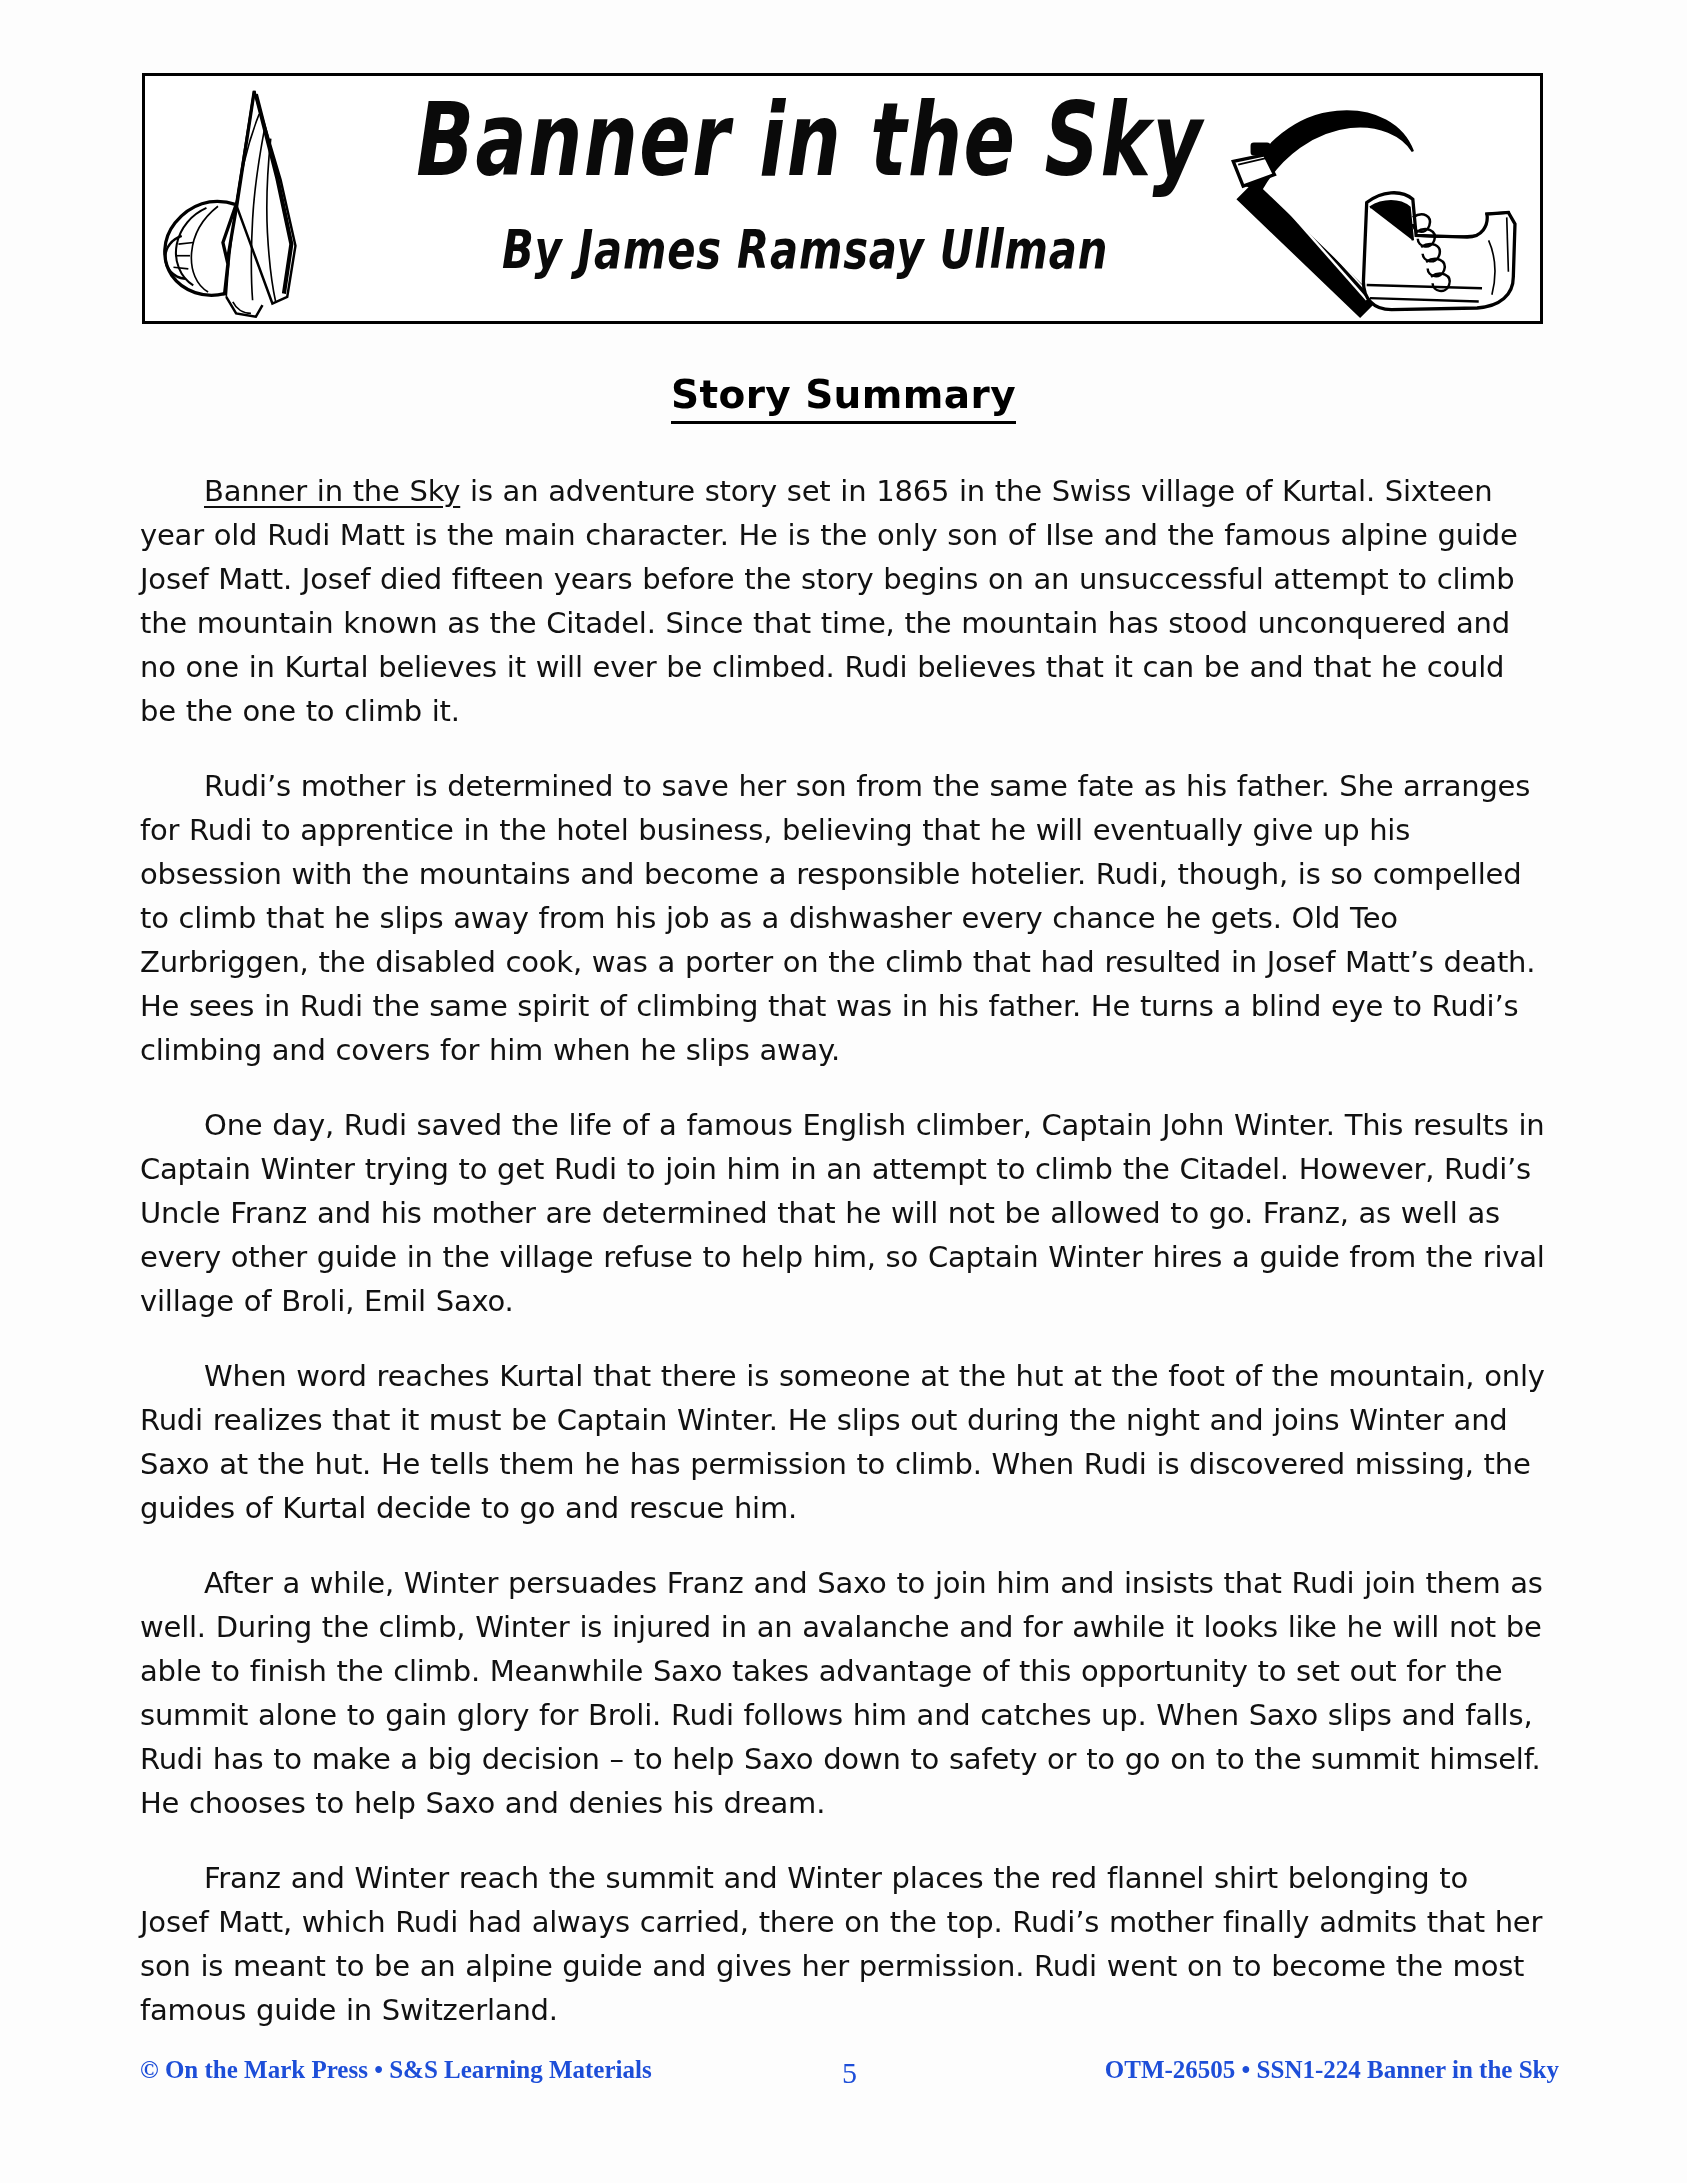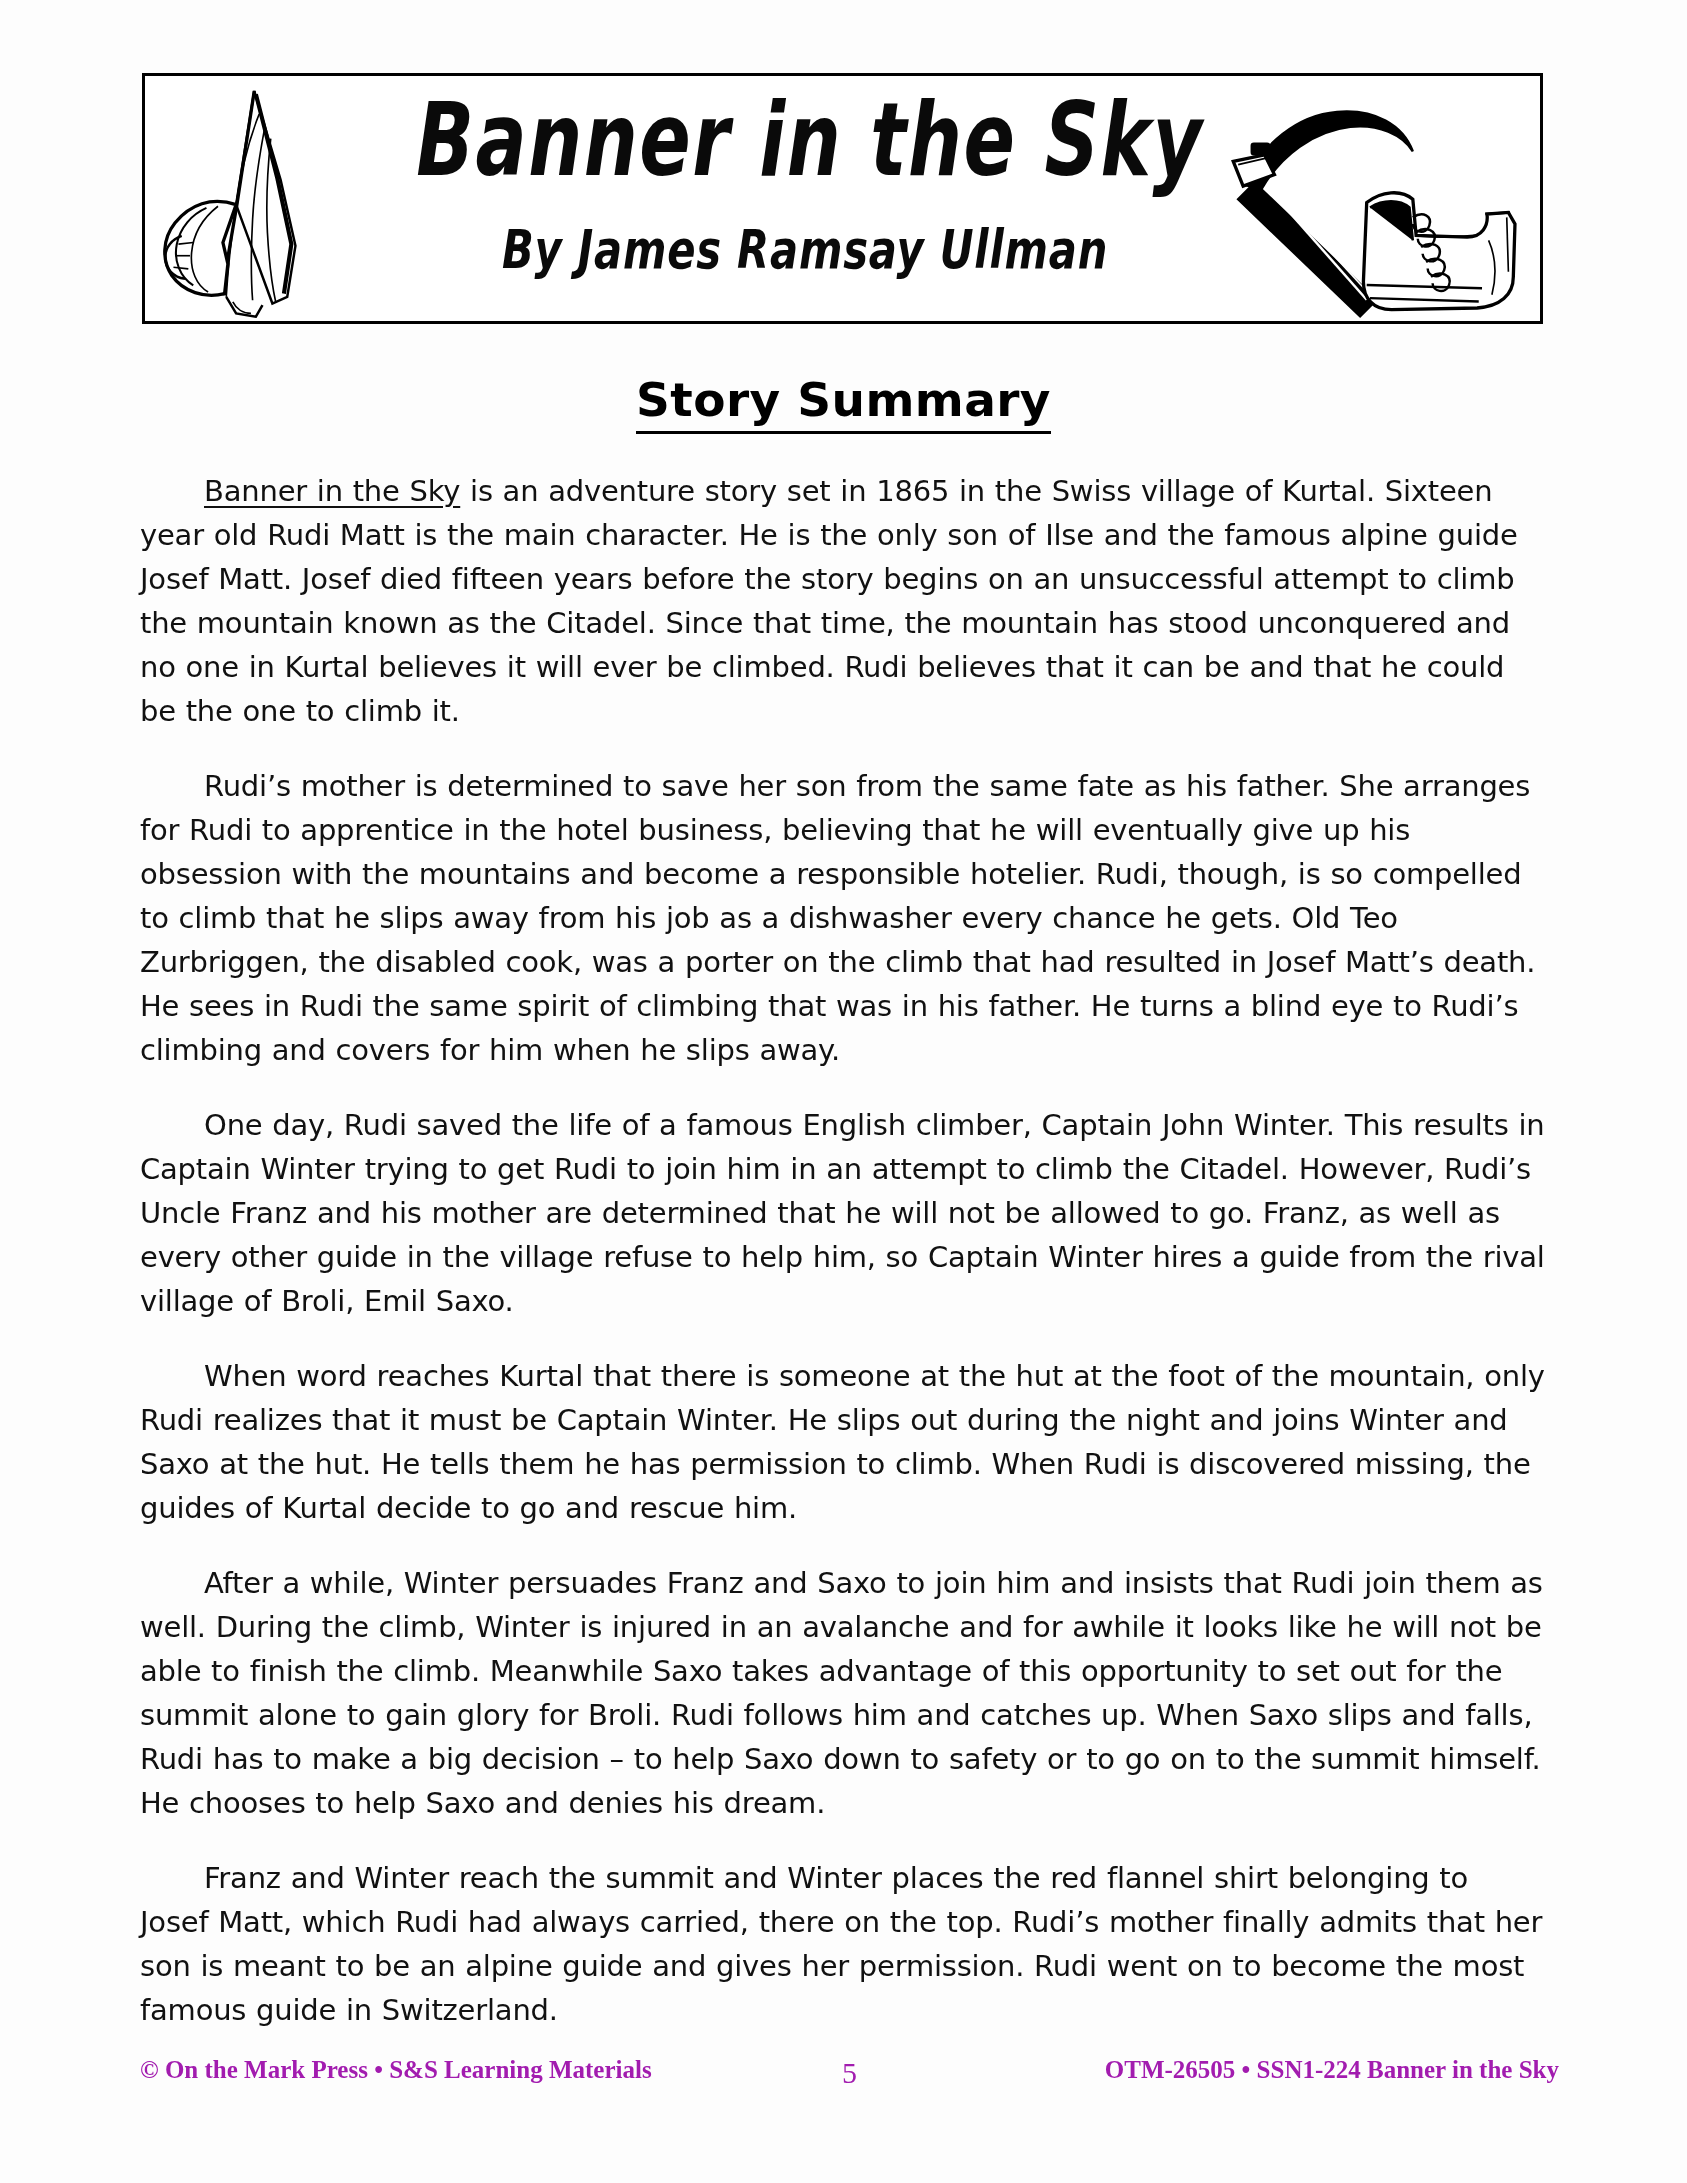--- a/index.html
+++ b/index.html
@@ -87,21 +87,21 @@
 
   
   .section-heading {
     position: absolute;
     left: 0;
     right: 0;
     top: 372px;
     text-align: center;
     font-family: "DejaVu Sans", sans-serif;
     font-weight: bold;
-    font-size: 47px;
+    font-size: 39px;
     letter-spacing: 0.4px;
     color: #000;
   }
   .section-heading span {
     border-bottom: 3.3px solid #000;
     padding-bottom: 4.1px;
   }
 
   
   .body-copy {
@@ -133,21 +133,21 @@
     position: absolute;
     left: 140px;
     right: 128px;
     bottom: 99px;
     display: flex;
     align-items: baseline;
     justify-content: space-between;
     font-family: "Liberation Serif", serif;
     font-weight: bold;
     font-size: 25px;
-    color: #a21caf;
+    color: #1d4ed8;
   }
   .footer-left { white-space: nowrap; }
   .footer-center {
     position: absolute;
     left: 0; right: 0;
     text-align: center;
     font-family: "Liberation Serif", serif;
     font-weight: normal;
     font-size: 30px;
   }

